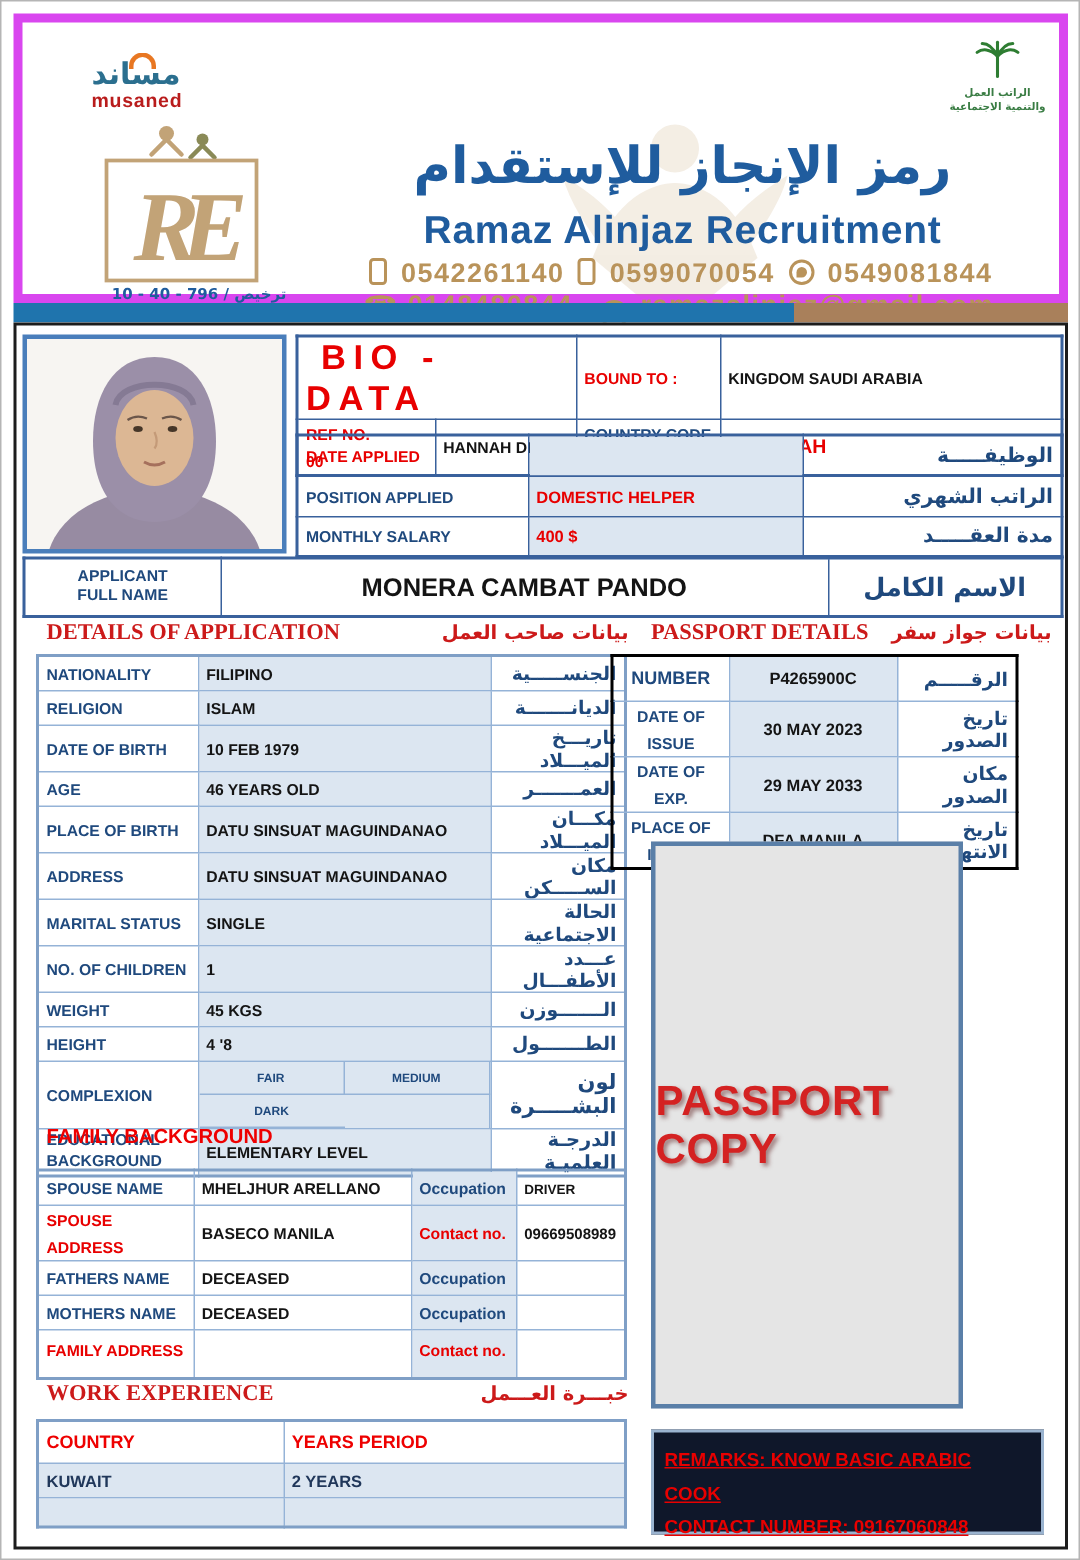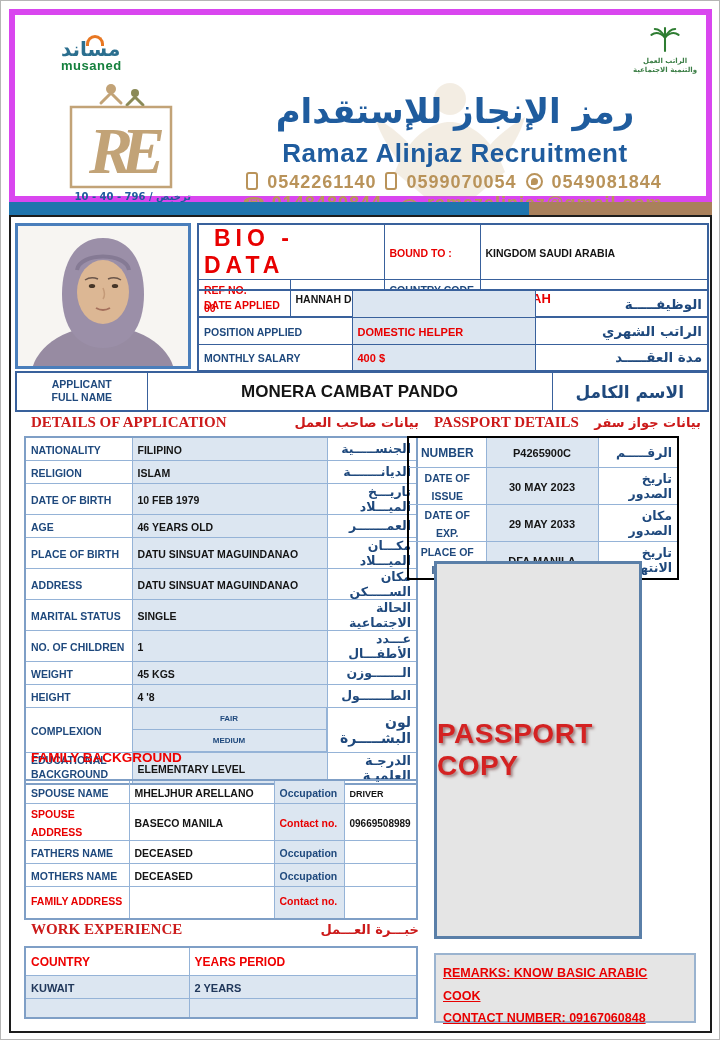--- a/index.html
+++ b/index.html
@@ -8,21 +8,21 @@
   
   .header-box{position:absolute;left:8px;top:8px;width:703px;height:193px;border:6px solid #d946ef;
               box-sizing:border-box;background:#fff;}
   .header-bar{position:absolute;left:8px;top:201px;width:703px;height:13px;
               background:linear-gradient(to right,#1f74ad 0,#1f74ad 74%,#a9805b 74%,#a9805b 100%);}
   .musaned{position:absolute;left:46px;top:24px;text-align:left;}
   .musaned-ar{position:relative;display:inline-block;font-family:"DejaVu Sans",sans-serif;
               font-size:20px;font-weight:bold;color:#2b6f8f;line-height:1;}
   .musaned-arc{position:absolute;top:-4px;right:16px;width:12px;height:8px;border:3px solid #e87722;
                border-bottom:none;border-radius:9px 9px 0 0;}
-  .musaned-en{font-size:13px;font-weight:bold;color:#15803d;letter-spacing:.5px;margin-top:-2px;}
+  .musaned-en{font-size:13px;font-weight:bold;color:#b91c1c;letter-spacing:.5px;margin-top:-2px;}
   .ministry{position:absolute;left:612px;top:12px;width:76px;text-align:center;}
   .ministry-text{font-family:"DejaVu Sans",sans-serif;font-size:7px;font-weight:bold;color:#3a7d44;
                  line-height:1.25;direction:rtl;}
   .re-logo{position:absolute;left:48px;top:66px;font-style:italic;}
   .license{position:absolute;left:36px;top:176px;width:140px;font-family:"DejaVu Sans",sans-serif;
            direction:rtl;font-size:10px;font-weight:bold;color:#1f5c9e;}
   .title-ar{position:absolute;left:190px;top:78px;width:500px;text-align:center;direction:rtl;
             font-family:"DejaVu Sans",sans-serif;font-size:34px;font-weight:bold;color:#1f5c9e;line-height:1.1;}
   .title-en{position:absolute;left:190px;top:123px;width:500px;text-align:center;
             font-size:26px;font-weight:bold;color:#1f5c9e;letter-spacing:.5px;}
@@ -78,41 +78,41 @@
   .sec{position:absolute;display:flex;justify-content:space-between;align-items:baseline;}
   .sec-title-serif{font-family:"Liberation Serif",serif;font-size:15px;font-weight:bold;color:#cc1a1a;text-align:center;}
   .sec-title-sans{font-size:13.5px;font-weight:bold;color:#ee0000;}
   .sec-ar{font-family:"DejaVu Sans",sans-serif;direction:rtl;font-size:13px;font-weight:bold;color:#cc1a1a;}
   
   .t-det{position:absolute;left:13px;top:219px;width:392px;border:2px solid #7f9fc6;}
   .t-det td{border:1px solid #95b3d7;}
   .t-det tr{height:23px;}
   .t-det tr.r-complex{height:44px;}
   .t-det tr.r-edu{height:32px;}
-  .complex-grid{display:grid;grid-template-columns:1fr;grid-template-rows:22px 22px;height:44px;}
+  .complex-grid{display:grid;grid-template-columns:1fr 1fr;grid-template-rows:22px 22px;height:44px;}
   .cg{display:flex;align-items:center;justify-content:center;font-size:8px;font-weight:bold;color:#1F497D;
       border-right:1px solid #95b3d7;border-bottom:1px solid #95b3d7;}
   .cg:nth-child(3n){border-right:none;}
   .cg:nth-child(n+4){border-bottom:none;}
   .cg-mark{font-size:10px;color:#141414;}
   .edu-lbl{display:inline-block;width:92px;line-height:1.3;}
   
   .t-pass{position:absolute;left:396px;top:219px;width:270px;border:2px solid #000000;}
   .t-pass td{border:1px solid #95b3d7;text-align:center;}
   .t-pass tr{height:30px;}
   .pass-num{font-size:12px;}
   .t-pass .blk{font-size:11px;}
   .t-pass .arb{text-align:right;}
   
   .copy-box{position:absolute;left:423px;top:344px;width:208px;height:378px;border:3px solid #5a7fa8;
             box-sizing:border-box;display:flex;align-items:center;justify-content:flex-end;background:#e5e5e5;}
   .copy-text{color:#d42222;font-size:28px;font-weight:bold;letter-spacing:.5px;
              text-shadow:2px 2px 3px rgba(100,40,40,.55);}
   .remarks-box{position:absolute;left:423px;top:736px;width:262px;height:70px;border:2px solid #9ab3cf;
-               box-sizing:border-box;padding:7px 7px;background:#e5e5e5;}
+               box-sizing:border-box;padding:7px 7px;background:#0f172a;}
   .remarks-line{color:#e80000;font-weight:bold;font-size:12.5px;text-decoration:underline;line-height:1.8;}
   
   .t-fam{position:absolute;left:13px;top:562px;width:392px;border:2px solid #7f9fc6;}
   .t-fam td{border:1px solid #95b3d7;}
   .t-fam tr{height:23px;}
   .t-fam tr.r-last{height:33px;}
   .occ{background:#dce6f1;}
   .fam-val2{font-size:9px;font-weight:bold;color:#141414;}
   
   .t-work{position:absolute;left:13px;top:729px;width:392px;border:2px solid #7f9fc6;}

